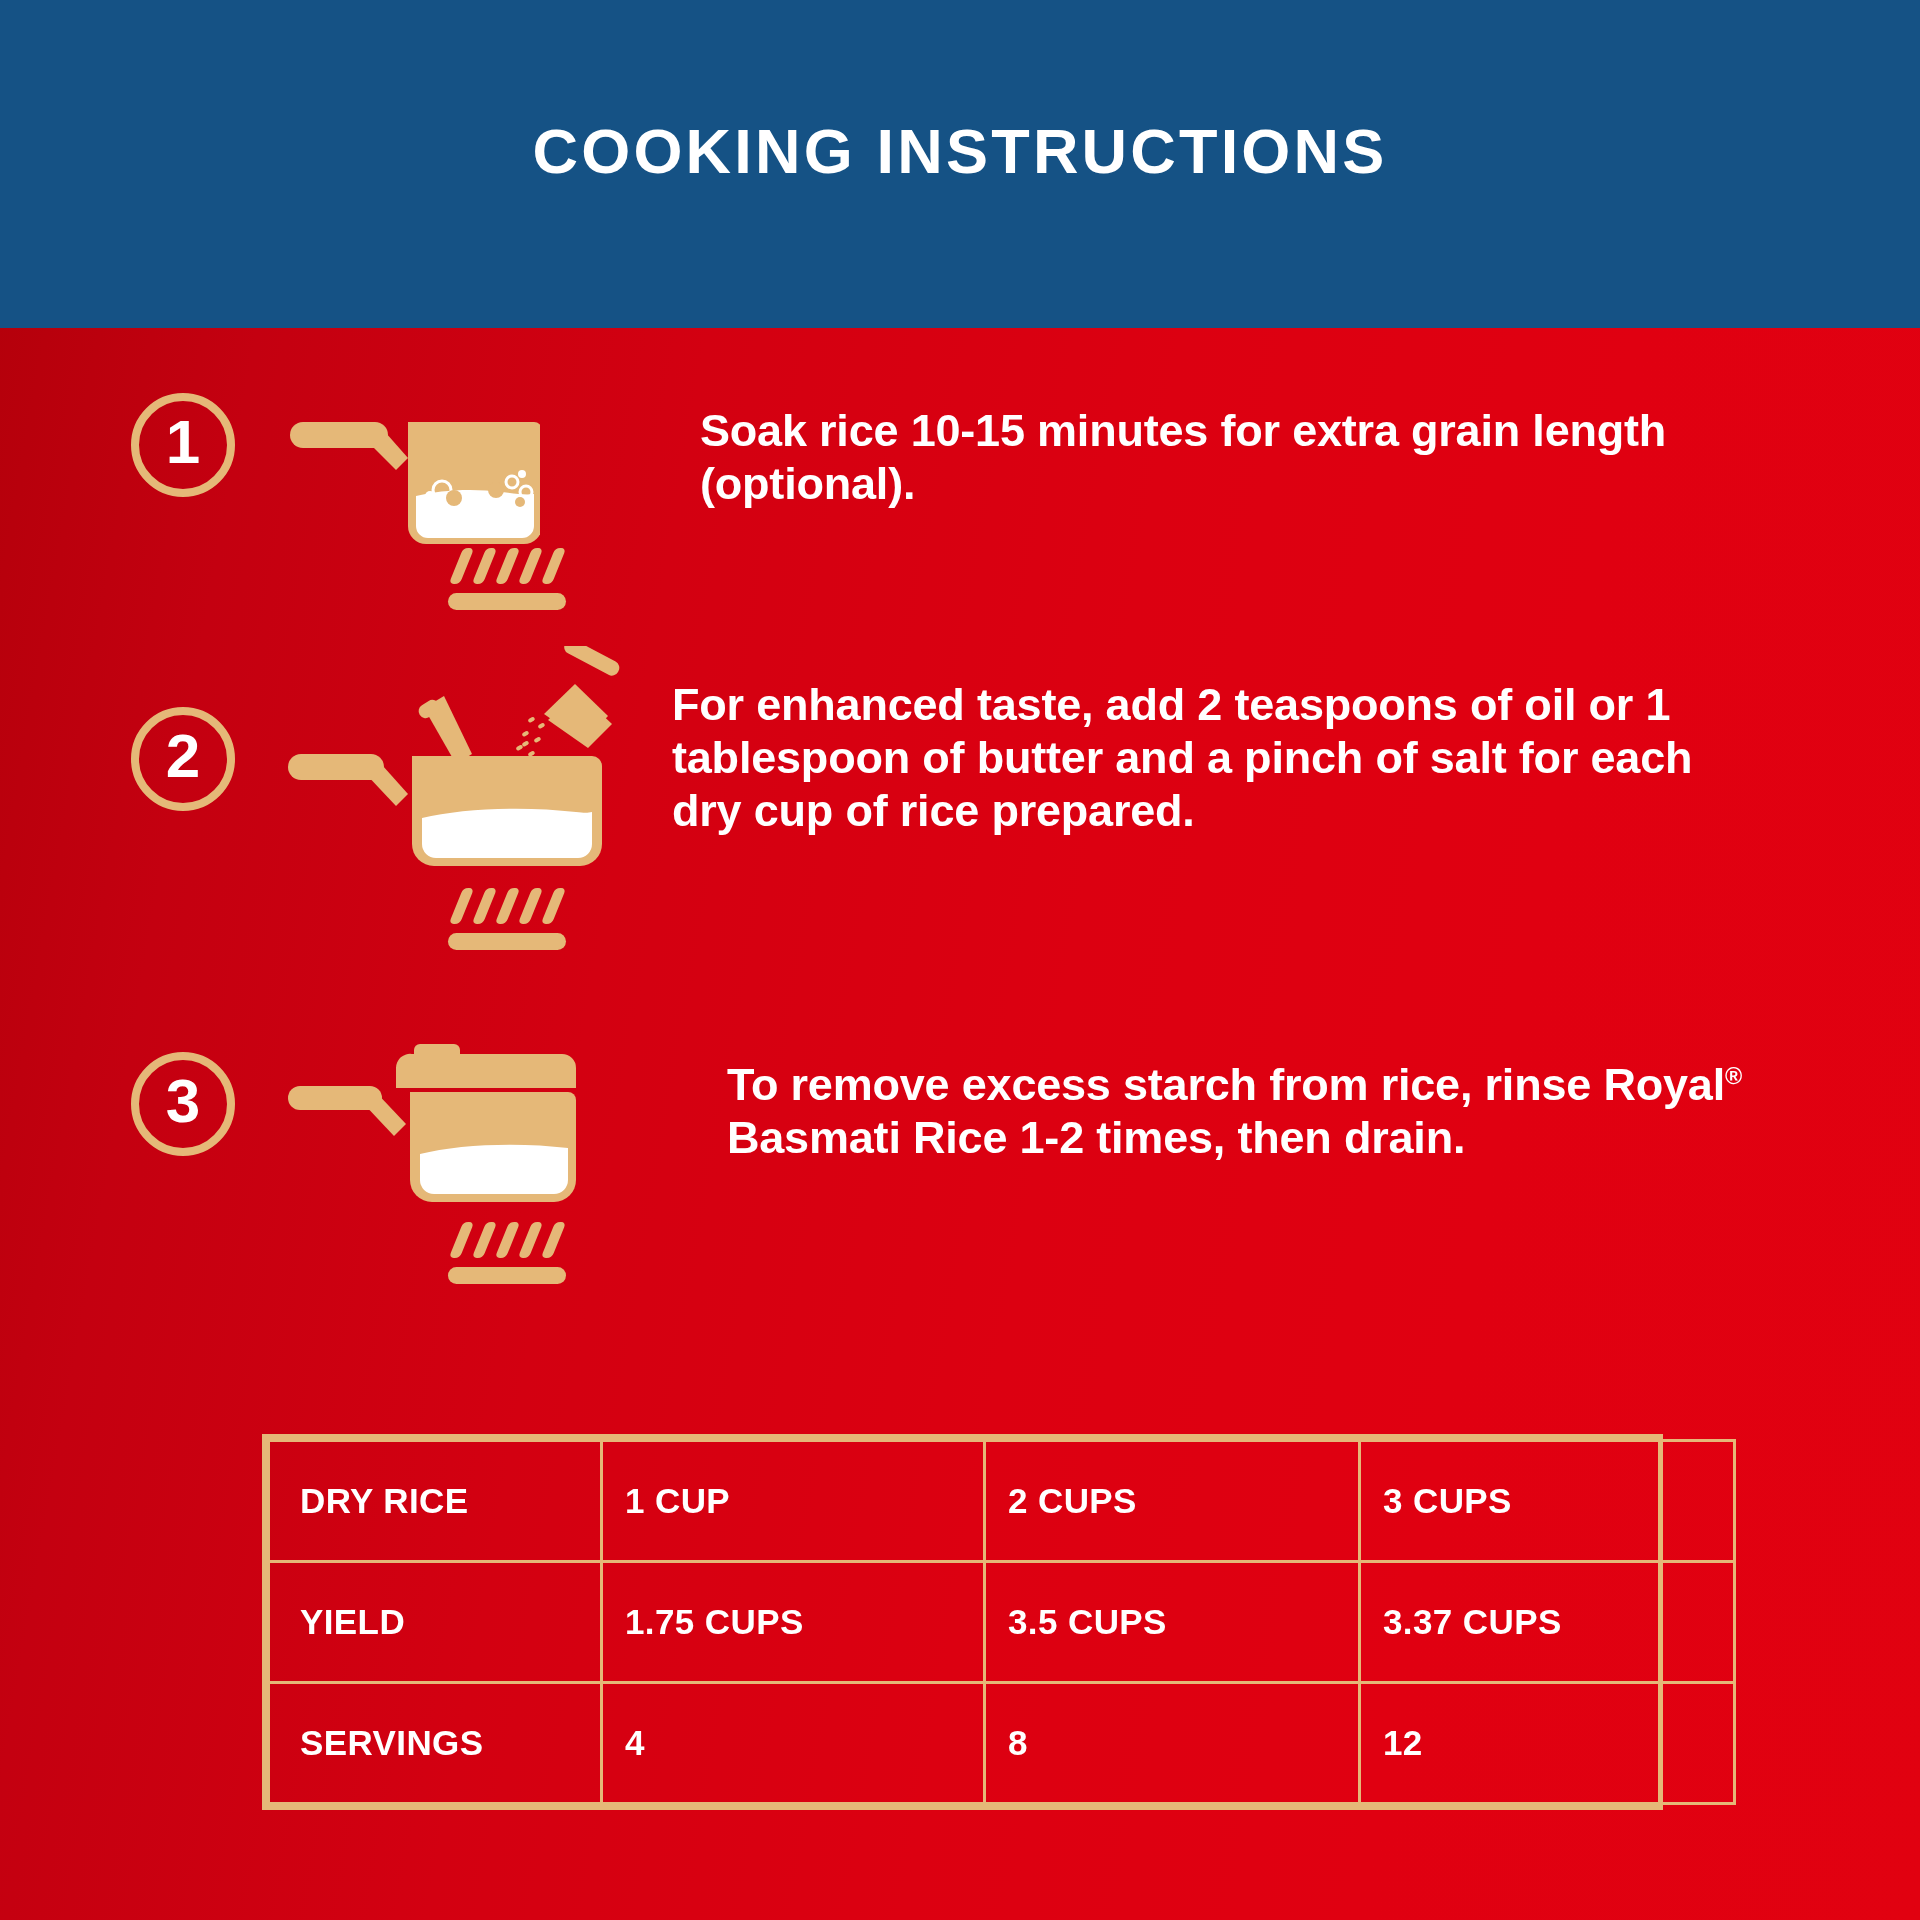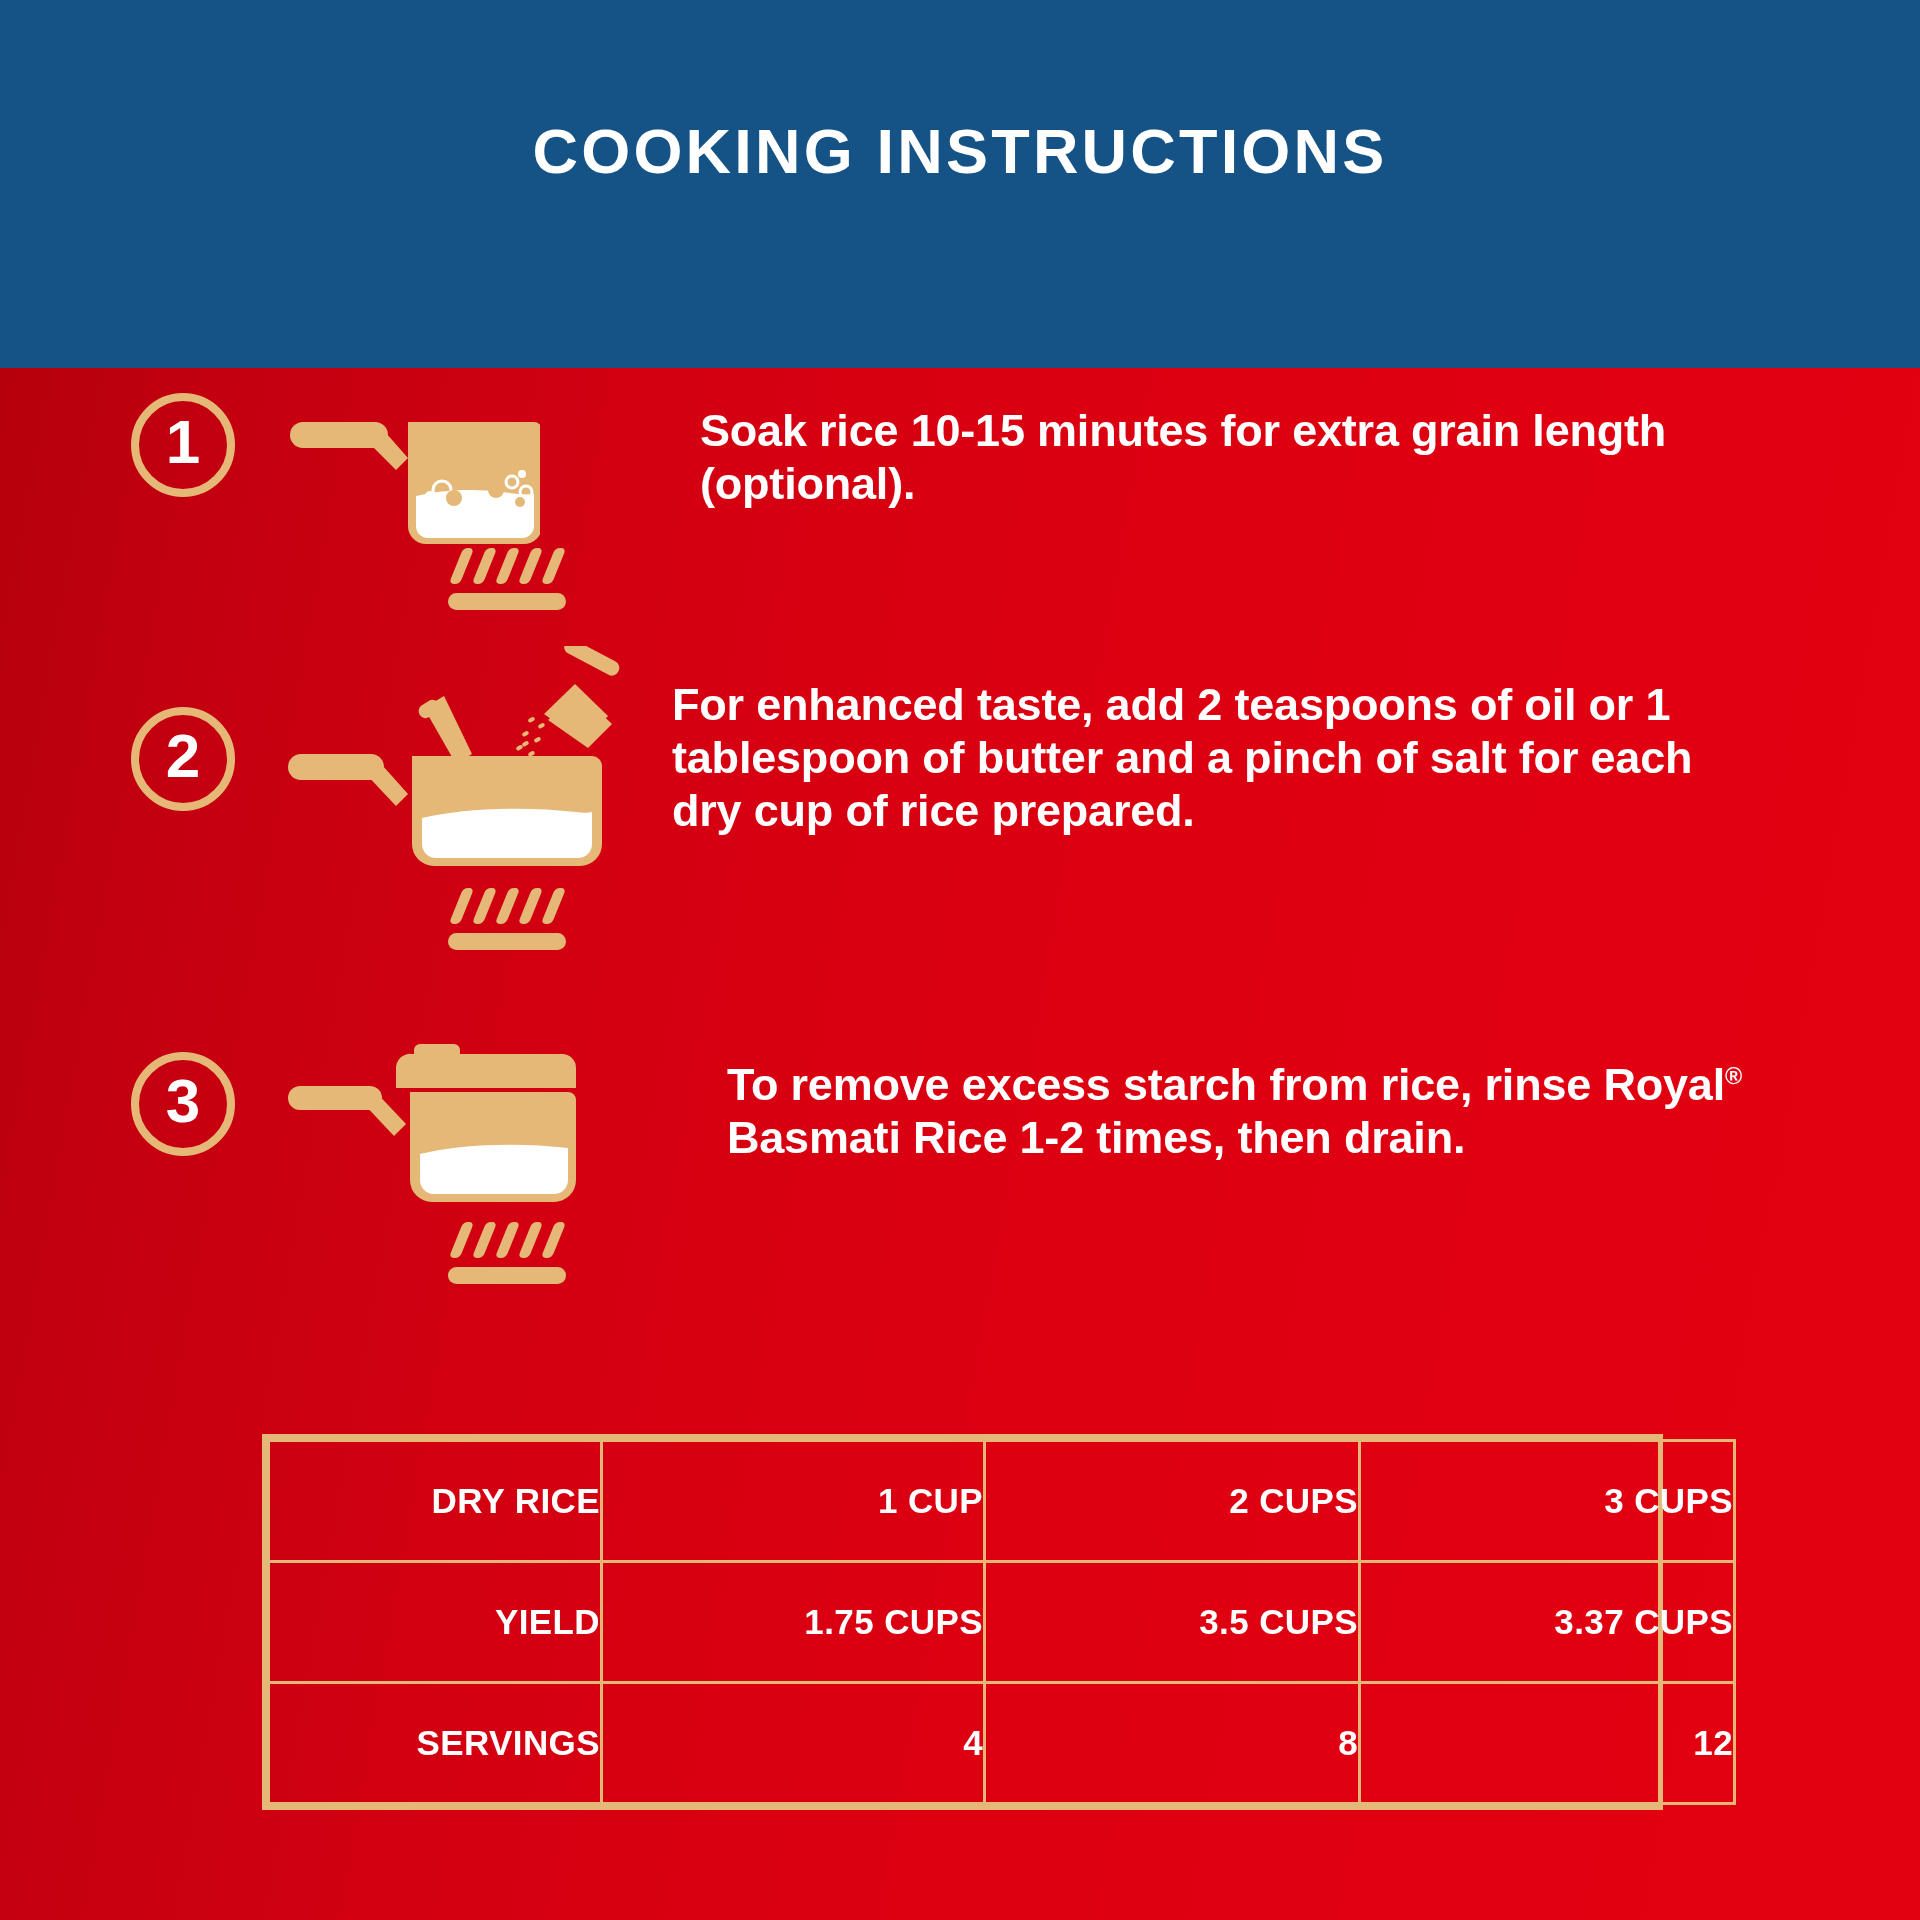--- a/index.html
+++ b/index.html
@@ -11,21 +11,21 @@
   }
   #page{
     position:relative;
     width:1920px;height:1920px;
     background:linear-gradient(100deg,#b2000a 0%,#c40010 14%,#d30011 34%,#dc0011 55%,#e00011 75%,#e10110 100%);
     overflow:hidden;
   }
 
   
   #header{
-    position:absolute;left:0;top:0;width:1920px;height:368px;
+    position:absolute;left:0;top:0;width:1920px;height:328px;
     background:#155285;
     display:flex;align-items:flex-start;justify-content:center;
   }
   #header-title{
     margin-top:120px;
     color:#ffffff;
     font-size:63px;
     font-weight:bold;
     letter-spacing:3.2px;
     line-height:1;
@@ -60,21 +60,20 @@
   .step-text sup{font-size:0.52em;vertical-align:super;line-height:0;}
 
   
   #spec-table{
     position:absolute;
     left:262px;top:1434px;
     width:1401px;height:376px;
     border:5px solid #e5b878;
     box-sizing:border-box;
     border-collapse:collapse;
-    text-align:right;
   }
   #spec-table table{
     width:100%;height:100%;
     border-collapse:collapse;
     table-layout:fixed;
   }
   #spec-table td{
     border:3px solid #e5b878;
     color:#ffffff;
     font-weight:bold;

